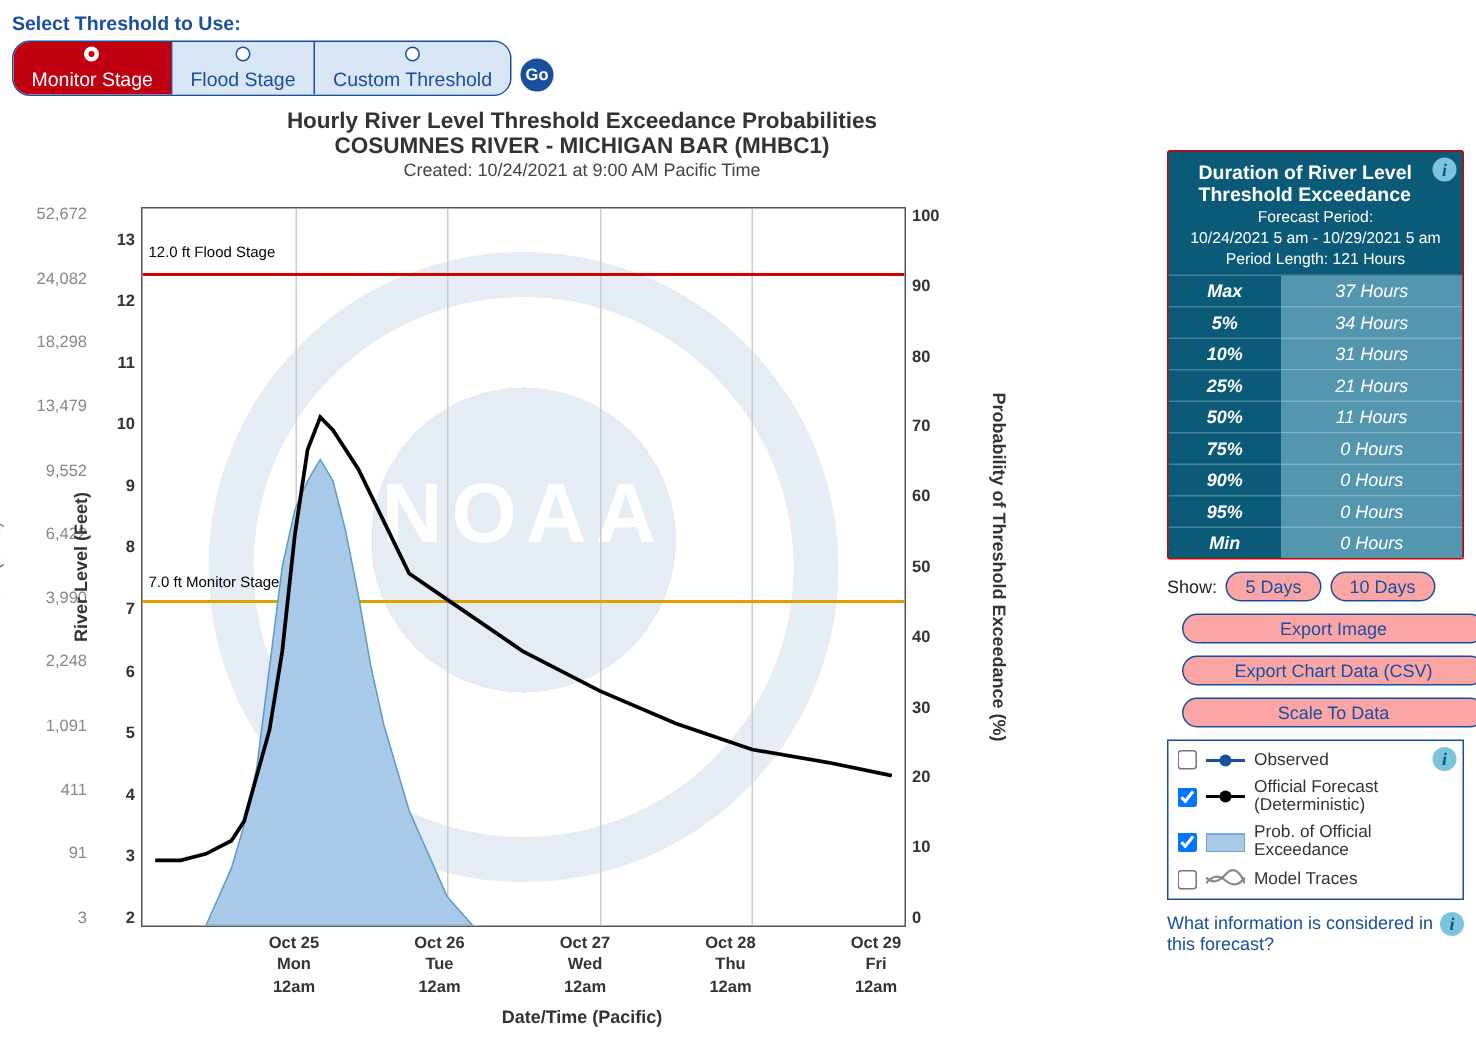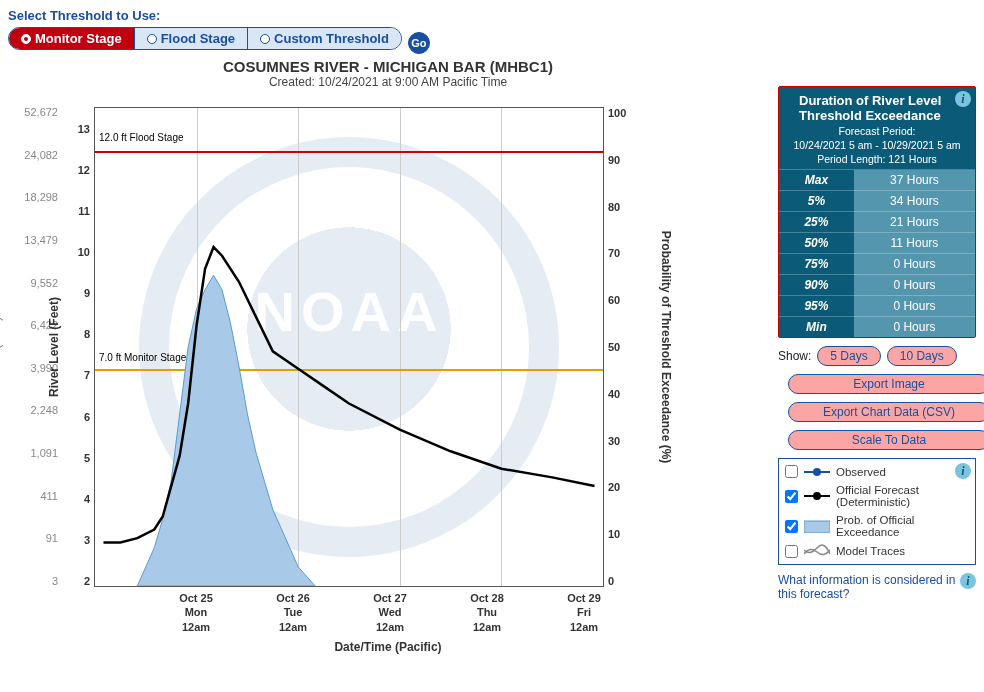--- a/index.html
+++ b/index.html
@@ -24,26 +24,27 @@
     gap: 0;
     border: 1px solid #1a4fa0;
     border-radius: 12px;
     overflow: hidden;
     width: fit-content;
     margin-bottom: 8px;
   }
   .thresh-btn {
     padding: 3px 12px;
     font-size: 13px;
-    font-weight: bold;
+    font-weight: normal;
     cursor: pointer;
     border-right: 1px solid #1a4fa0;
     display: flex;
     align-items: center;
     gap: 4px;
+    flex-direction: column;
   }
   .thresh-btn.active {
     background: #c00010;
     color: #fff;
   }
   .thresh-btn.inactive {
     background: #d9e6f5;
     color: #1a4fa0;
   }
   .thresh-btn .radio {
@@ -135,20 +136,21 @@
   .info-i {
     position:absolute; right:4px; top:4px; width:16px;height:16px;border-radius:50%;
     background:#7cc3de;color:#0a5a78;display:inline-flex;align-items:center;justify-content:center;
     font-weight:bold;font-style:italic;font-size:12px;font-family:Georgia,serif;
   }
   .dur-sub { text-align:center; font-size:10.5px; padding:0 4px 2px;}
   .dur-table { width:100%; border-collapse:collapse;border-radius:13px; }
   .dur-table td {
     padding:3px 8px; font-size:12px; text-align:center;
     border-top:1px solid rgba(255,255,255,0.25);
+    font-style:italic;
   }
   .dur-table td:first-child { color:#fff; font-weight:bold; font-style:italic;}
   .dur-table tr td:last-child { background:rgba(160,210,230,0.5); }
   .show-row { display:flex; align-items:center; gap:6px; font-size:12px; color:#222;}
   .pill-btn {
     border:1px solid #1a4fa0; border-radius:11px; padding:2px 12px;
     background:#fca5a5; color:#1a4fa0; font-size:12px; cursor:pointer;
     display:inline-block; text-align:center;
   }
   .pill-btn.wide { display:block; width:202px; margin-left:10px;}
@@ -181,20 +183,21 @@
       <span class="radio"></span>
       <span>Custom Threshold</span>
     </div>
   </div>
   <div class="go-btn">Go</div>
 </div>
 
 <div class="main-row">
   <div class="chart-zone">
     <div class="chart-titles">
+      <div class="chart-title">Hourly River Level Threshold Exceedance Probabilities</div>
       <div class="chart-sub">COSUMNES RIVER - MICHIGAN BAR (MHBC1)</div>
       <div class="chart-created">Created: 10/24/2021 at 9:00 AM Pacific Time</div>
     </div>
 
     <div class="plot-holder">
       <div class="y-left-outer">
         <div class="y-left-outer-label">Flow (CFS)</div>
         <div class="tick">52,672</div>
         <div class="tick">24,082</div>
         <div class="tick">18,298</div>
@@ -305,20 +308,24 @@
         <tbody id="dur-rows">
             <tr>
               <td>Max</td>
               <td>37 Hours</td>
             </tr>
             <tr>
               <td>5%</td>
               <td>34 Hours</td>
             </tr>
             <tr>
+              <td>10%</td>
+              <td>31 Hours</td>
+            </tr>
+            <tr>
               <td>25%</td>
               <td>21 Hours</td>
             </tr>
             <tr>
               <td>50%</td>
               <td>11 Hours</td>
             </tr>
             <tr>
               <td>75%</td>
               <td>0 Hours</td>

